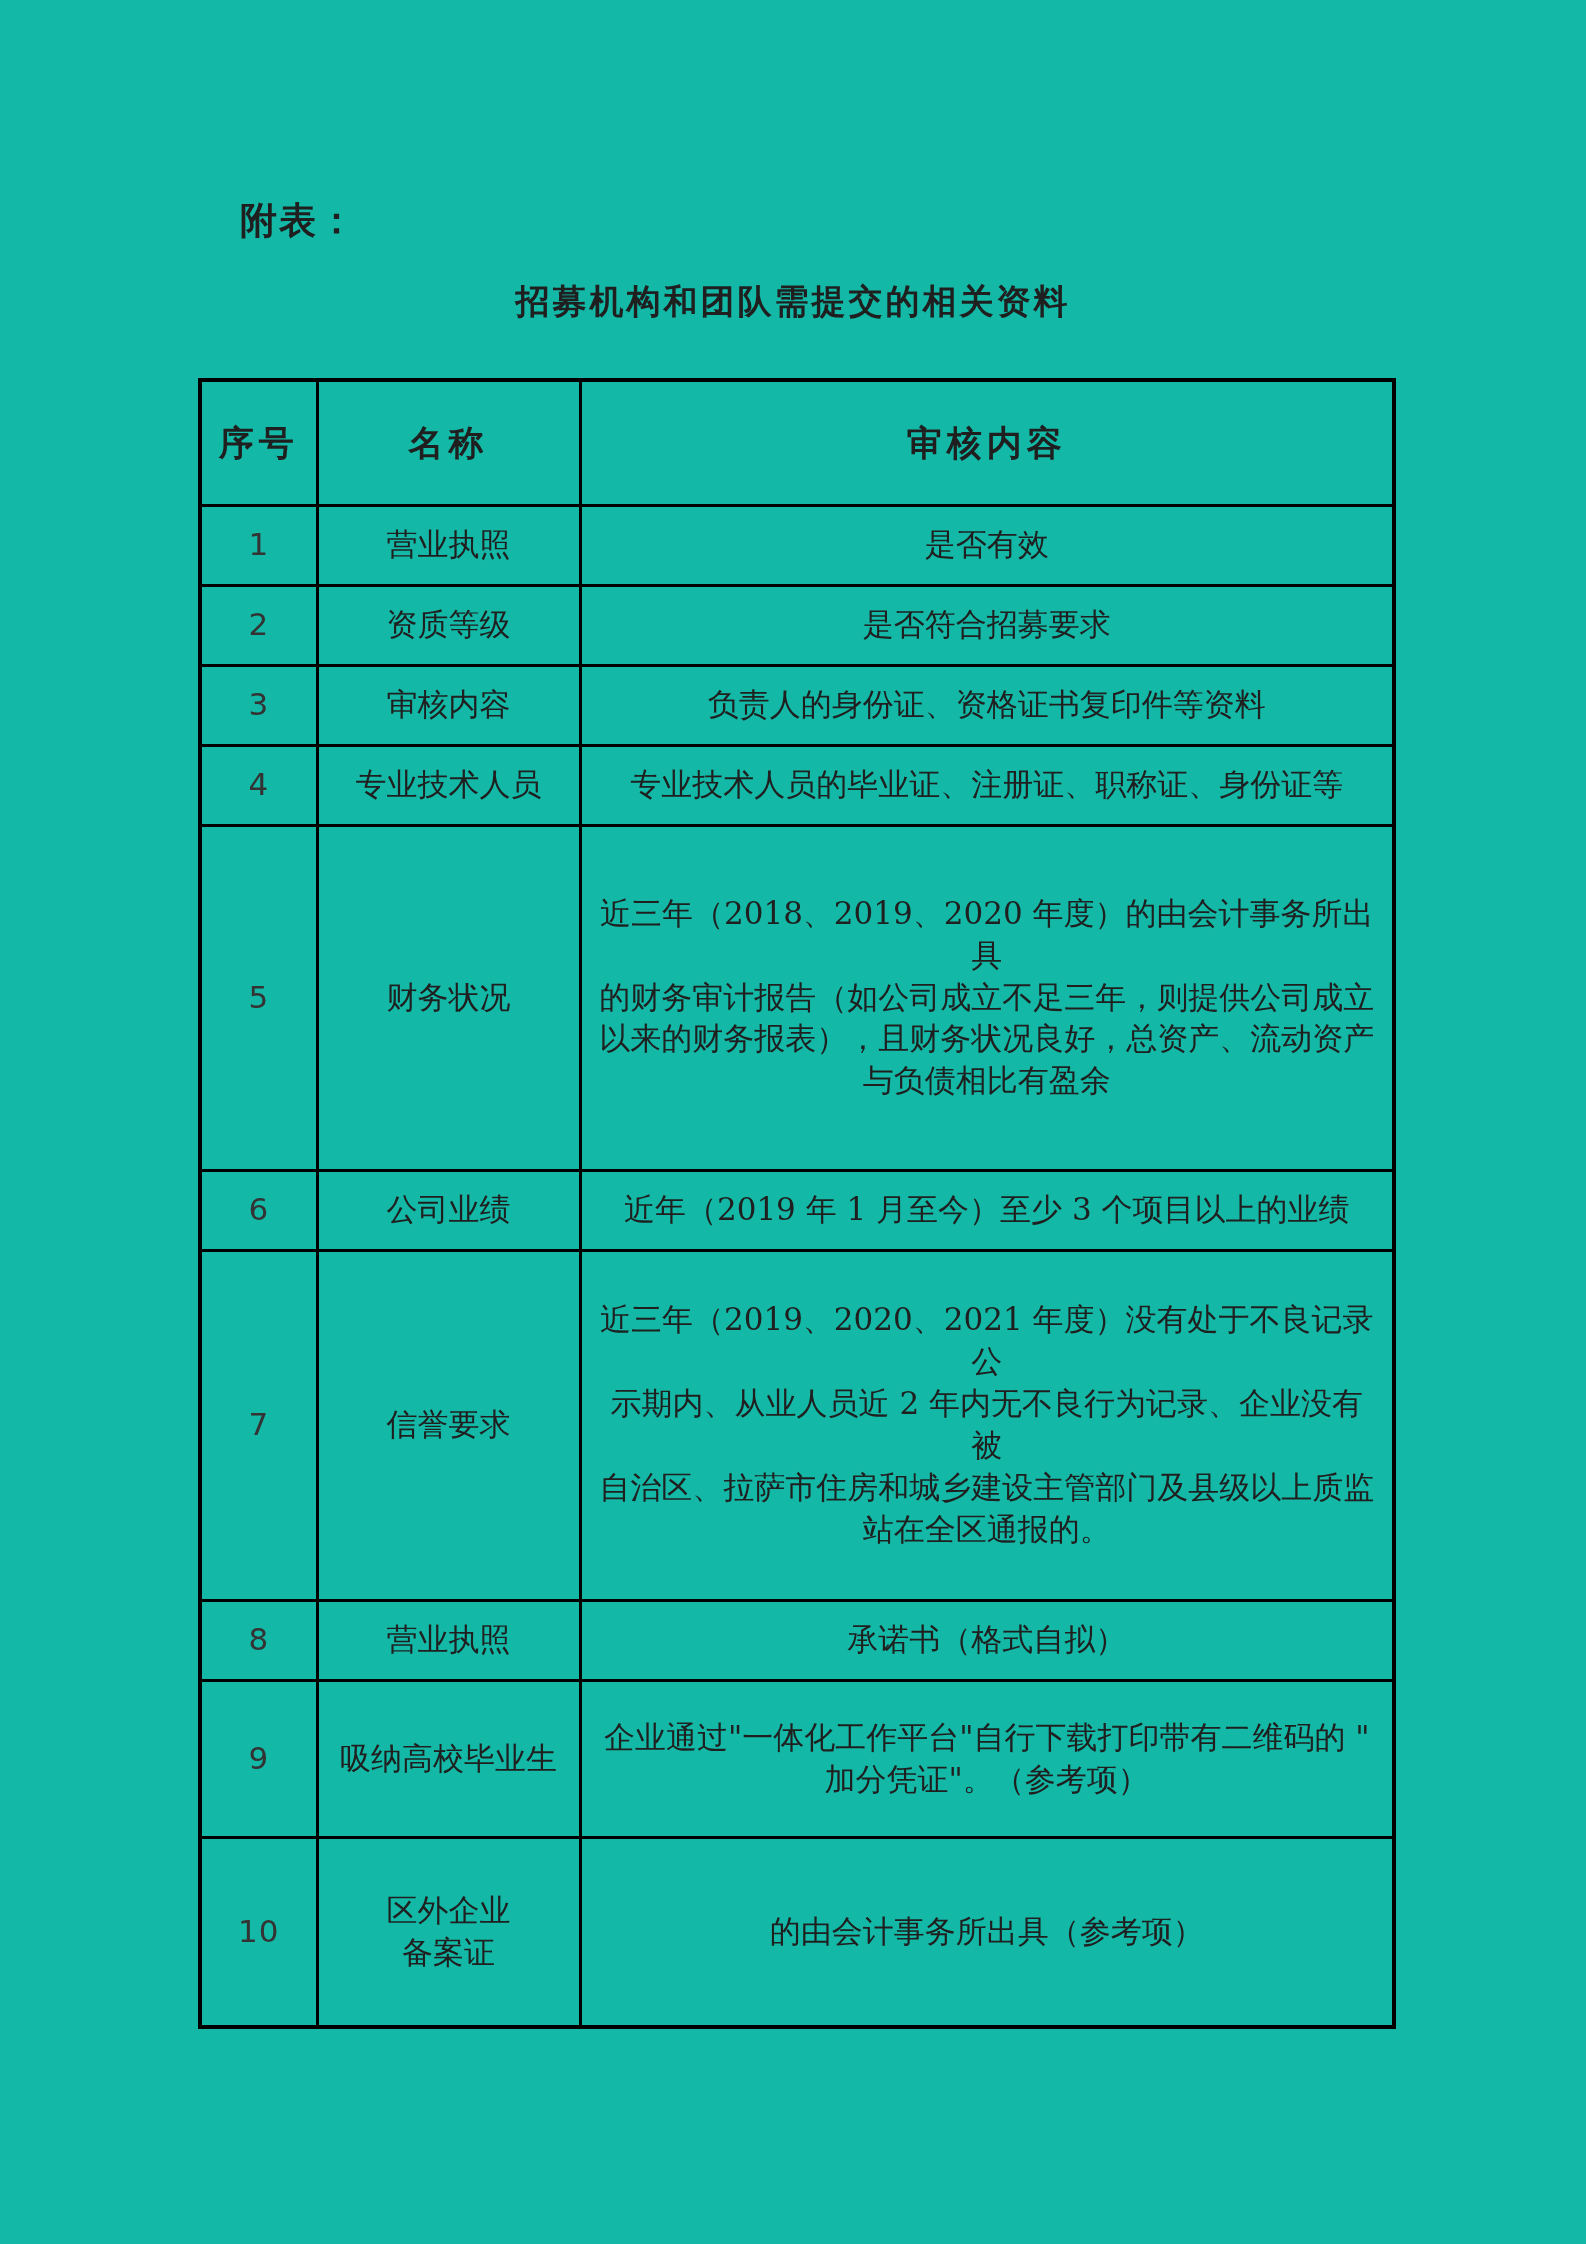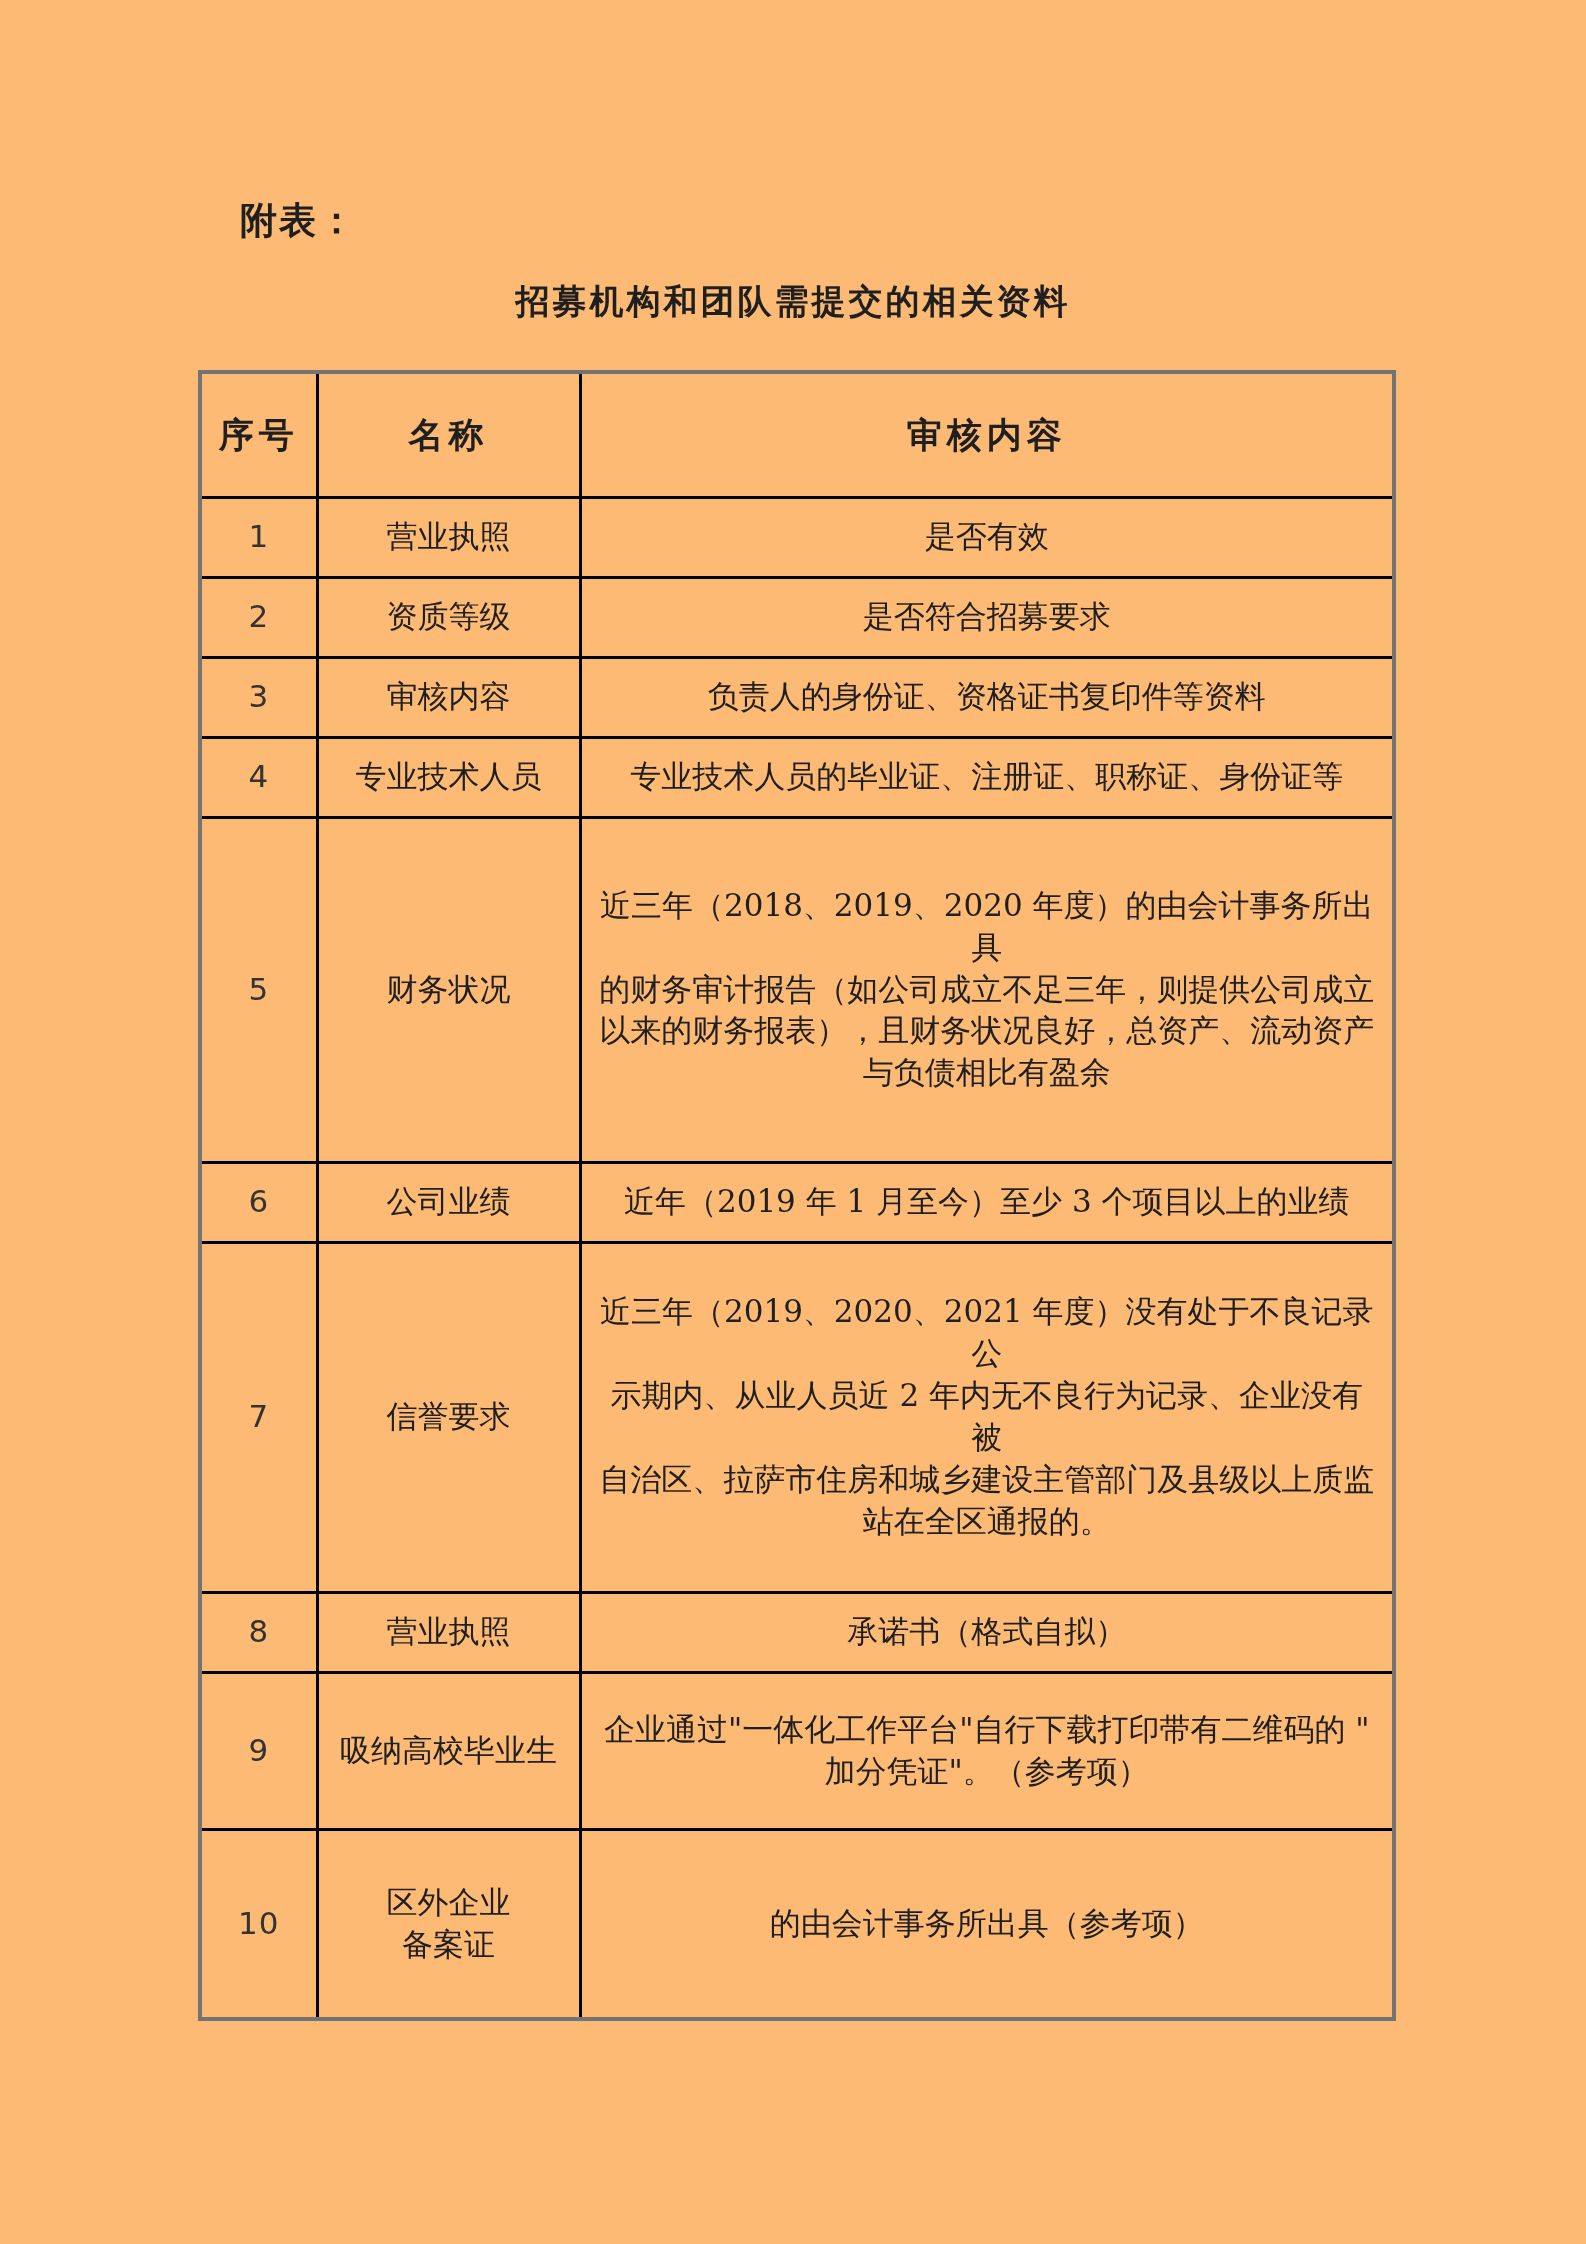--- a/index.html
+++ b/index.html
@@ -4,21 +4,21 @@
 <style>
   html, body {
     margin: 0;
     padding: 0;
     background: #ffffff;
   }
   .sheet {
     position: relative;
     width: 1586px;
     height: 2244px;
-    background: #fdba74;
+    background: #14b8a6;
     color: #1f1f1f;
     font-family: "DejaVu Serif", serif;
     overflow: hidden;
   }
   .appendix {
     position: absolute;
     left: 240px;
     top: 198px;
     font-size: 37px;
     font-weight: 700;
@@ -32,25 +32,25 @@
     top: 282px;
     text-align: center;
     font-size: 34px;
     font-weight: 700;
     letter-spacing: 3px;
     line-height: 1.15;
   }
   table.main {
     position: absolute;
     left: 198px;
-    top: 370px;
+    top: 378px;
     width: 1194px;
     border-collapse: collapse;
     table-layout: fixed;
-    border: 4px solid #737373;
+    border: 4px solid #000000;
   }
   table.main td, table.main th {
     border: 3px solid #000000;
     text-align: center;
     vertical-align: middle;
     padding: 0 14px;
     white-space: pre-line;
     font-weight: normal;
     font-size: 31px;
     line-height: 1.35;

